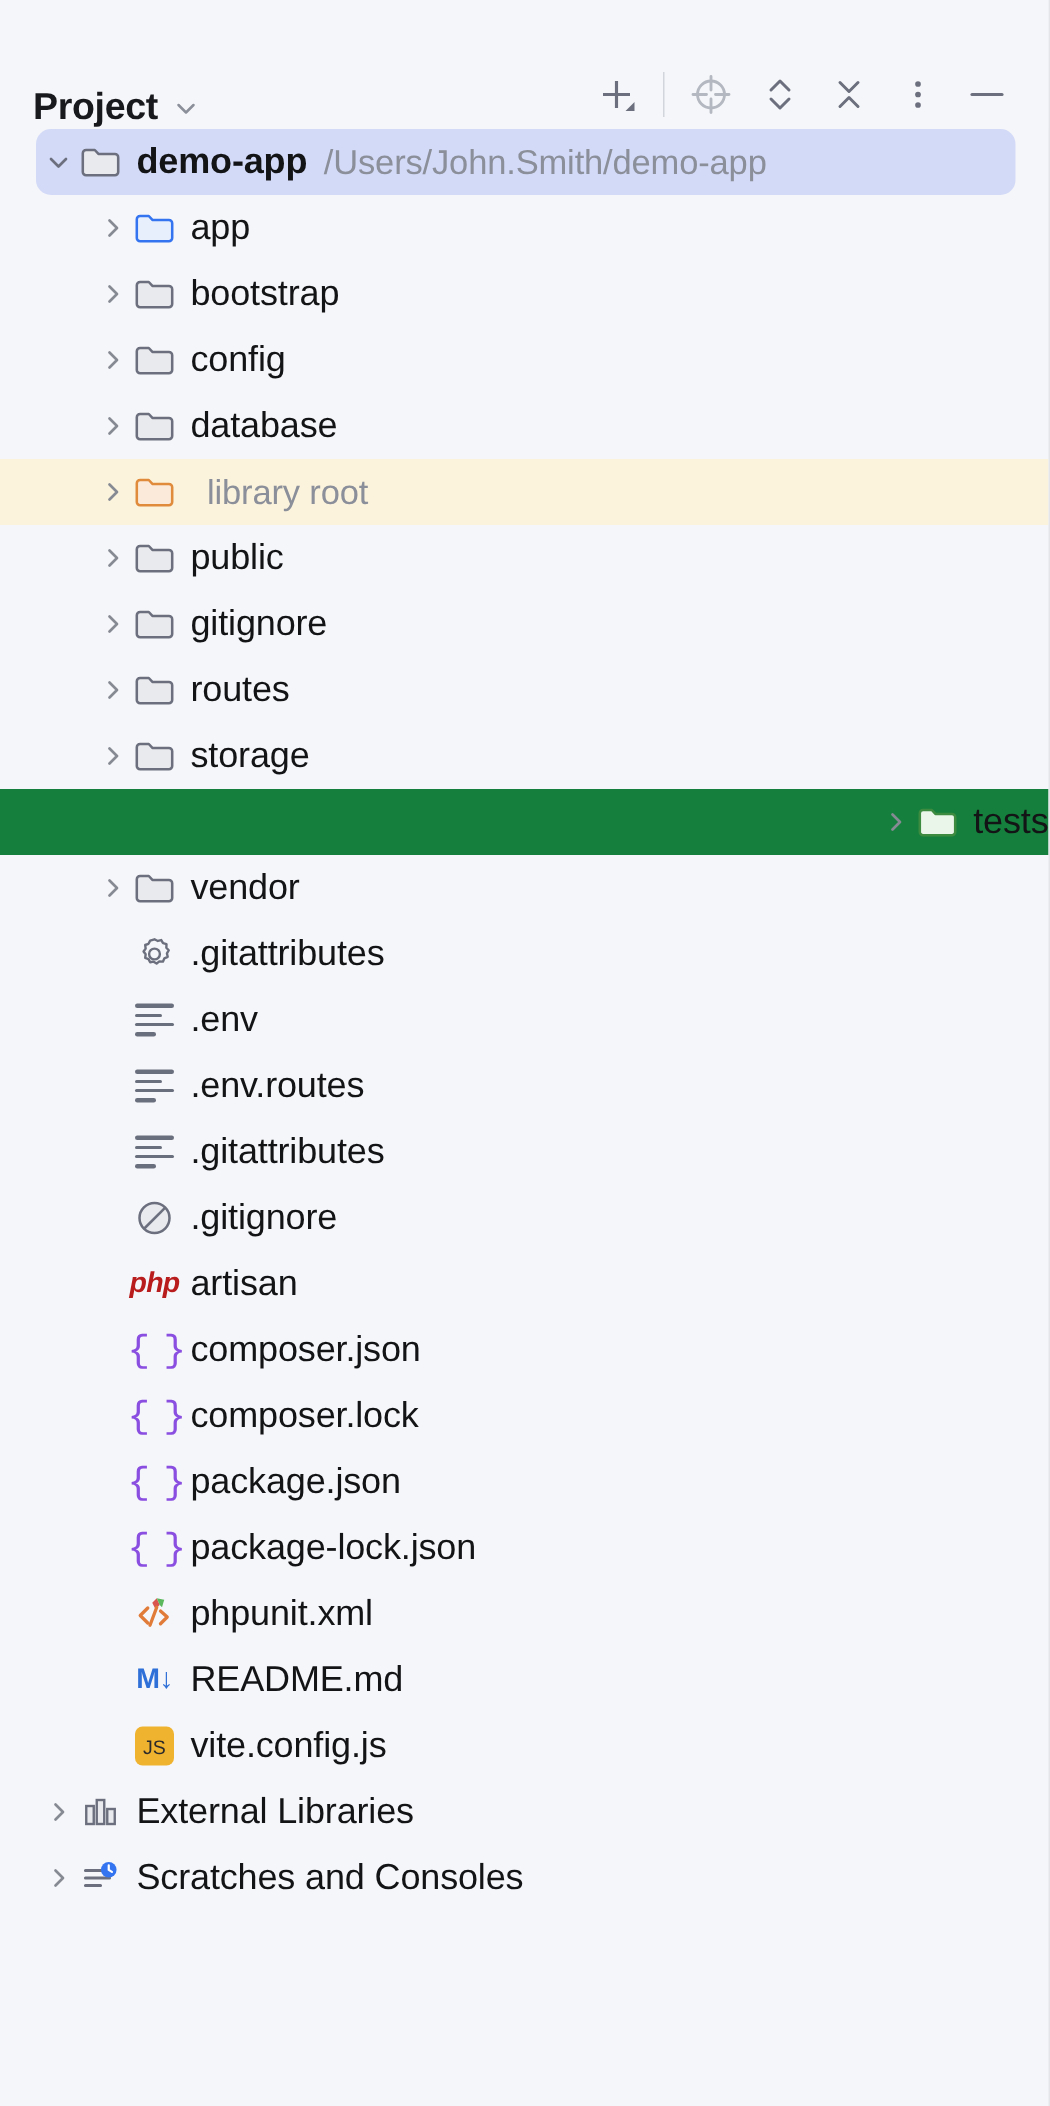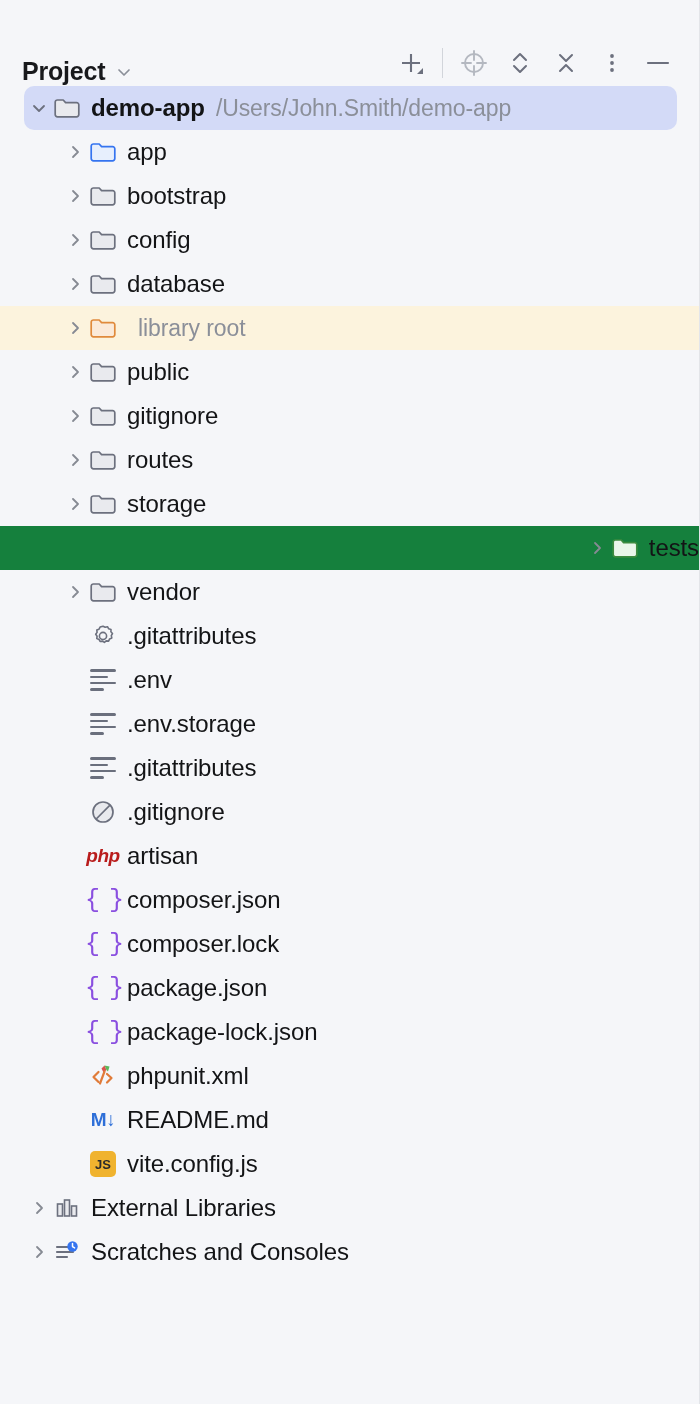--- a/index.html
+++ b/index.html
@@ -136,21 +136,21 @@
     height: 2.4px;
     background: #6a6f7d;
     border-radius: 2px;
     margin-bottom: 4px;
   }
 
   .badge-sq {
     width: 26px; height: 26px;
     border-radius: 5px;
     display: flex; align-items: center; justify-content: center;
-    font-size: 13px; font-weight: bold;
+    font-size: 13px; font-weight: normal;
     font-family: "Liberation Sans", sans-serif;
   }
   .php-ico {
     font-size: 19px;
     font-weight: bold;
     font-style: italic;
     color: #b91c1c;
     font-family: "Liberation Sans", sans-serif;
     letter-spacing: -0.5px;
   }
@@ -413,21 +413,21 @@
       <div class="row ind-1">
         <div class="twisty blank"></div>
         <div class="node-icon">
           <div class="lines-ico" style="width:26px">
             <span style="width:26px"></span>
             <span style="width:18px"></span>
             <span style="width:26px"></span>
             <span style="width:14px;margin-bottom:0"></span>
           </div>
         </div>
-        <span class="node-label">.env.storage</span>
+        <span class="node-label">.env.routes</span>
       </div>
       <div class="row ind-1">
         <div class="twisty blank"></div>
         <div class="node-icon">
           <div class="lines-ico" style="width:26px">
             <span style="width:26px"></span>
             <span style="width:18px"></span>
             <span style="width:26px"></span>
             <span style="width:14px;margin-bottom:0"></span>
           </div>

